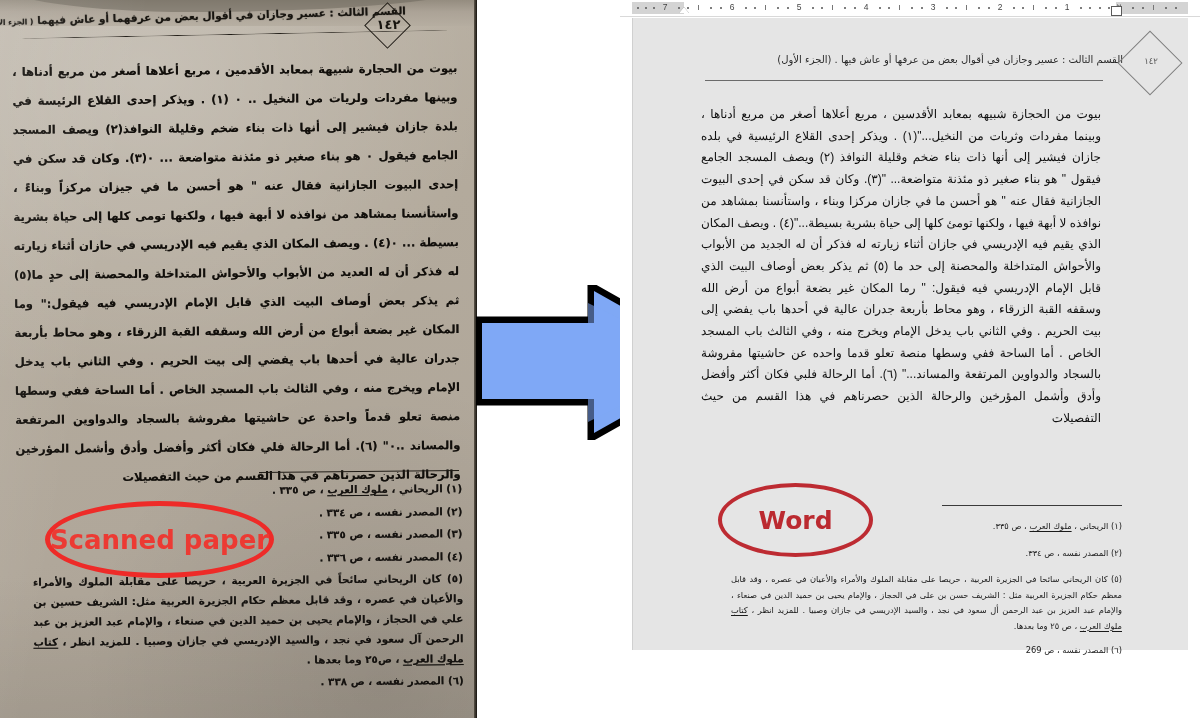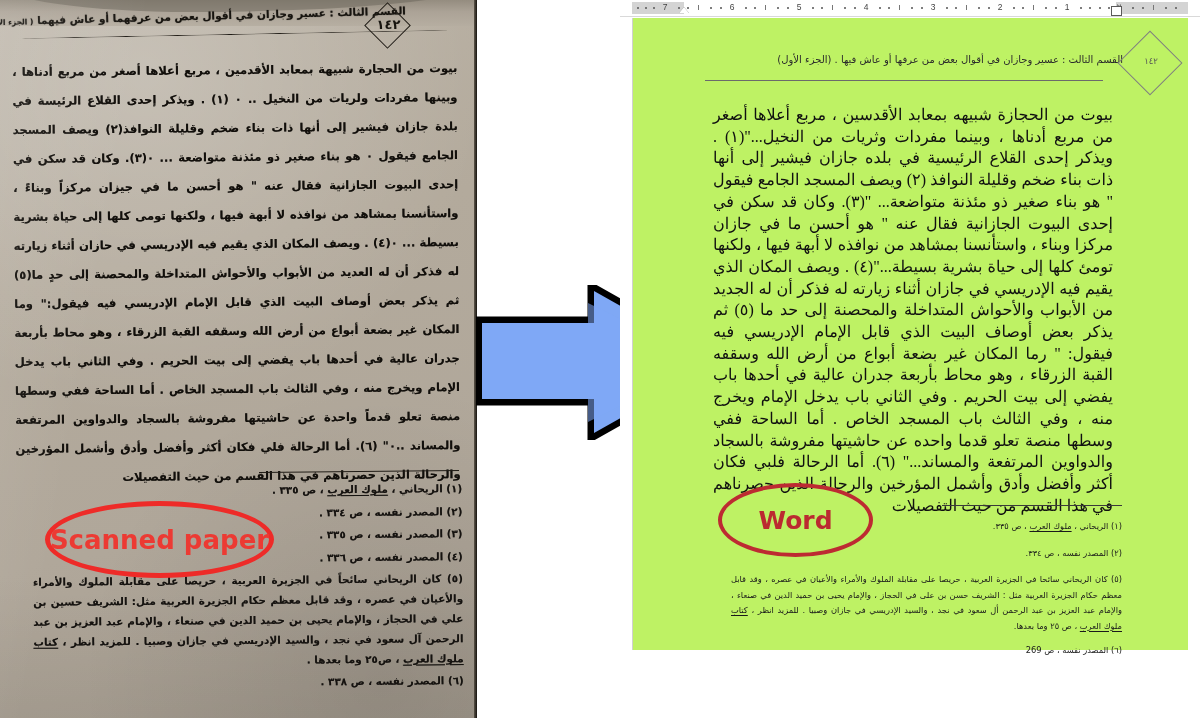--- a/index.html
+++ b/index.html
@@ -155,21 +155,21 @@
     filter:drop-shadow(0 0 0.6px #5a5a5a);
   }
   .ind-home{
     position:absolute;width:9px;height:8px;
     background:#fff;border:1px solid #5a5a5a;
   }
   .ruler-sep{position:absolute;left:0;top:16px;width:580px;height:1px;background:#d9d9d9;}
 
   .word-page{
     position:absolute;left:12px;top:18px;width:556px;height:632px;
-    background:#bef264;border-left:1.5px solid #d0d0d0;box-sizing:border-box;
+    background:#e5e5e5;border-left:1.5px solid #d0d0d0;box-sizing:border-box;
   }
 
   .w-header{position:absolute;left:0;top:14px;width:556px;height:60px;}
   .w-head-text{
     position:absolute;right:66px;top:22px;
     direction:rtl;text-align:right;white-space:nowrap;
     font-family:"DejaVu Sans", sans-serif;
     font-size:10px;color:#2b2b2b;
   }
   .w-diamond{
@@ -179,24 +179,24 @@
   .w-diamond-num{
     position:absolute;right:16px;top:24px;width:44px;text-align:center;
     font-family:"DejaVu Sans", sans-serif;font-size:8.5px;color:#555;
   }
   .w-head-rule{
     position:absolute;left:72px;top:62px;width:398px;height:0;
     border-top:1.1px solid #6b6b6b;
   }
 
   .w-body{
-    position:absolute;left:80px;top:86px;width:400px;
+    position:absolute;left:68px;top:86px;width:400px;
     direction:rtl;text-align:justify;
-    font-family:Liberation Serif, serif;
-    font-size:16px;line-height:21.7px;color:#101010;
+    font-family:Liberation Sans, sans-serif;
+    font-size:12px;line-height:21.7px;color:#101010;
   }
   .w-body p{margin:0;text-indent:0;}
 
   .w-foot-rule{
     position:absolute;right:66px;top:487px;width:180px;height:0;
     border-top:1.1px solid #3a3a3a;
   }
   .w-notes{
     position:absolute;right:66px;top:500px;width:404px;
     direction:rtl;text-align:right;

